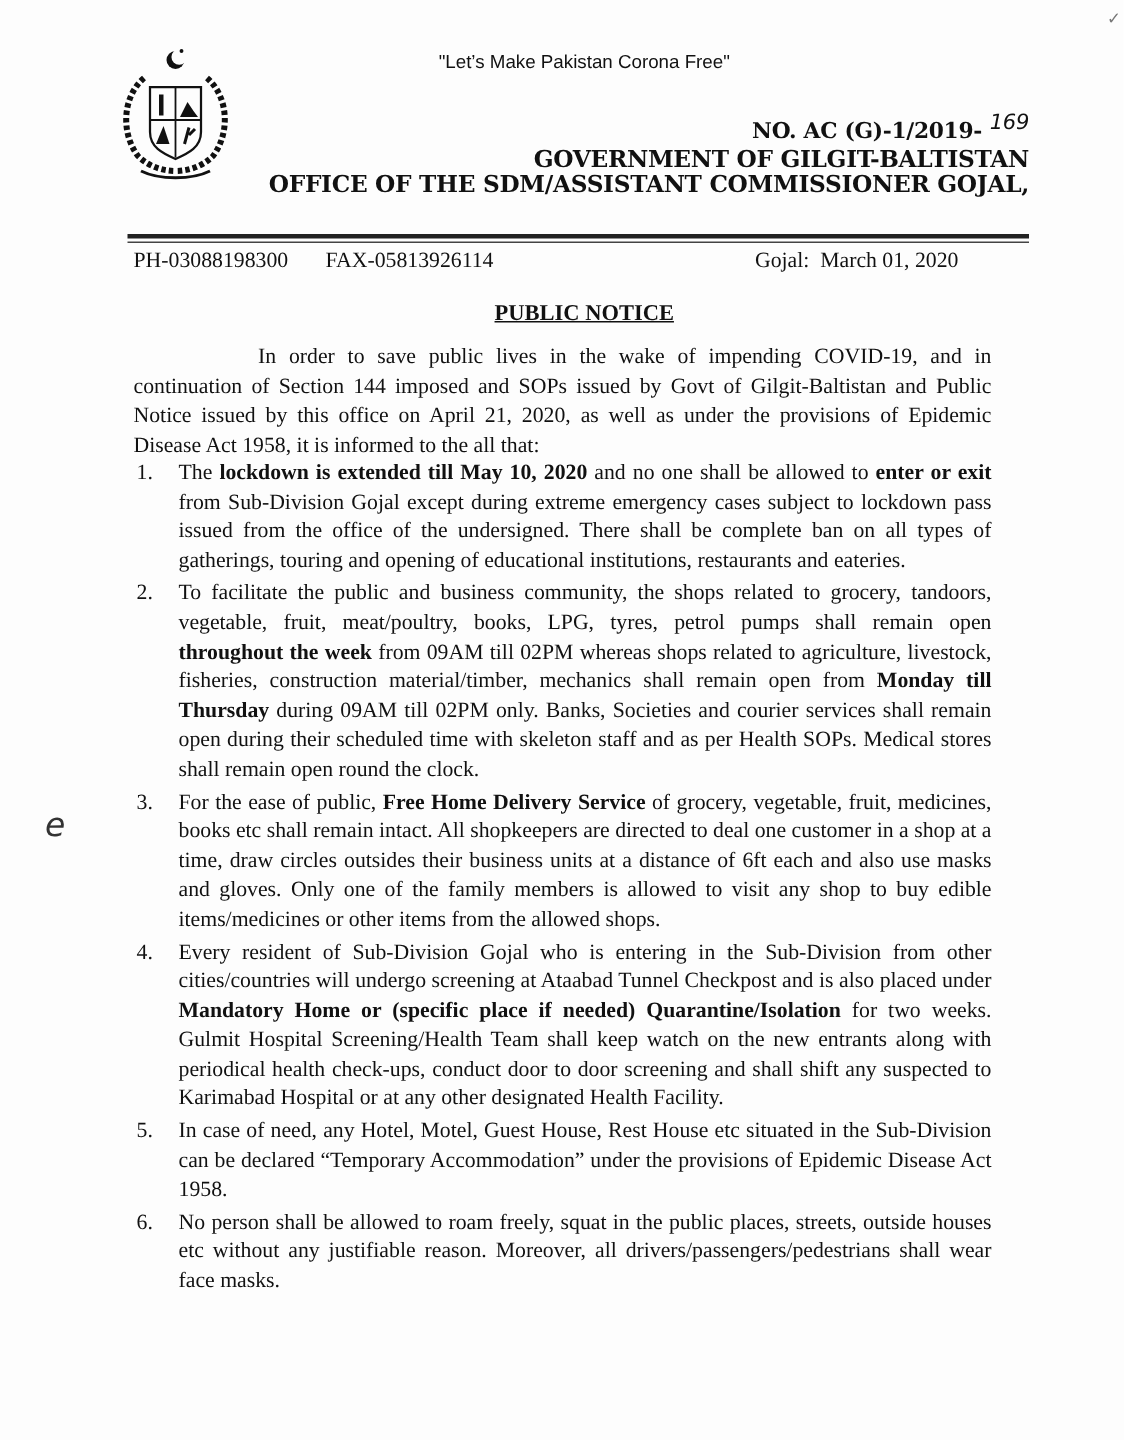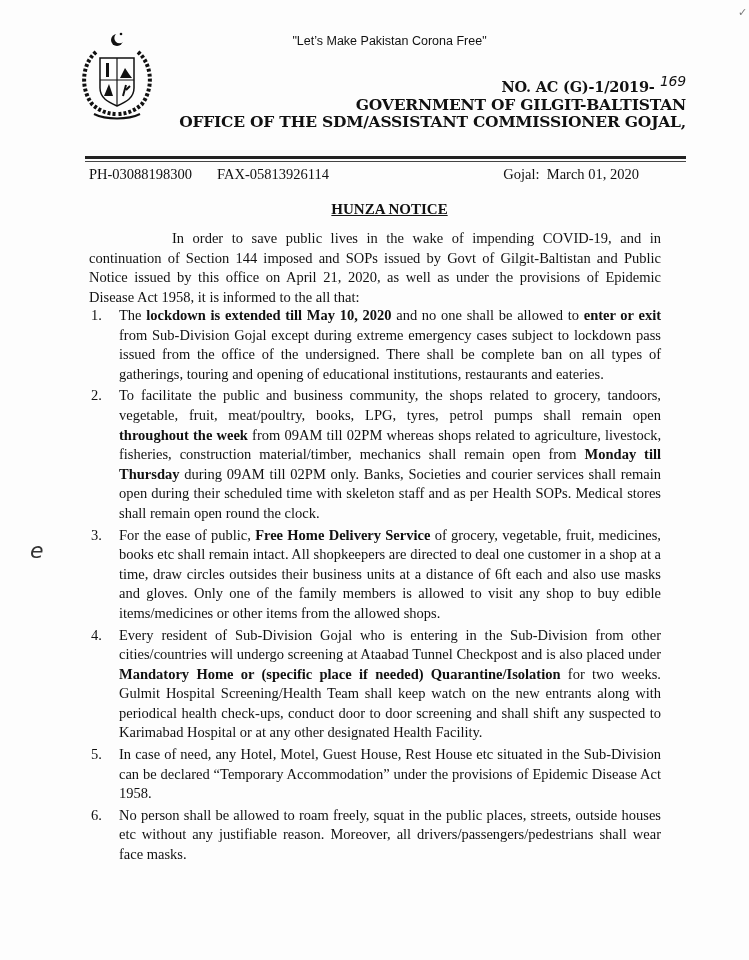--- a/index.html
+++ b/index.html
@@ -72,21 +72,21 @@
 
   <div class="contact">
     <span class="ph">PH-03088198300</span>
     <span class="fax">FAX-05813926114</span>
     <span class="dated">
       <span>Gojal:</span>&nbsp;
       <span>March 01, 2020</span>
     </span>
   </div>
 
-  <div class="notice-title">HUNZA NOTICE</div>
+  <div class="notice-title">PUBLIC NOTICE</div>
 
   <p class="body-text intro" style="margin:0;">In order to save public lives in the wake of impending COVID-19, and in continuation of Section 144 imposed and SOPs issued by Govt of Gilgit-Baltistan and Public Notice issued by this office on April 21, 2020, as well as under the provisions of Epidemic Disease Act 1958,  it is informed to the all that:</p>
 
   <ol class="items" id="items">
       <li><span class="num">1.</span><span>The </span><b>lockdown is extended till May 10, 2020</b><span> and no one shall be allowed to </span><b>enter or exit</b><span> from Sub-Division Gojal except during extreme emergency cases subject to lockdown pass issued from the office of the undersigned. There shall be complete ban on all types of gatherings, touring and opening of educational institutions, restaurants and eateries.</span></li>
       <li><span class="num">2.</span><span>To facilitate the public and business community, the shops related to grocery, tandoors, vegetable, fruit, meat/poultry, books, LPG, tyres, petrol pumps shall remain open </span><b>throughout the week</b><span> from 09AM till 02PM whereas shops related to agriculture, livestock, fisheries, construction material/timber, mechanics shall remain open from </span><b>Monday till Thursday</b><span> during 09AM till 02PM only. Banks, Societies and courier services shall remain open during their scheduled time with skeleton staff and as per Health SOPs. Medical stores shall remain open round the clock.</span></li>
       <li><span class="num">3.</span><span>For the ease of public, </span><b>Free Home Delivery Service</b><span> of grocery, vegetable, fruit, medicines, books etc shall remain intact. All shopkeepers are directed to deal one customer in a shop at a time, draw circles outsides their business units at a distance of 6ft each and also use masks and gloves. Only one of the family members is allowed to visit any shop to buy edible items/medicines or other items from the allowed shops.</span></li>
       <li><span class="num">4.</span><span>Every resident of Sub-Division Gojal who is entering in the Sub-Division from other cities/countries will undergo screening at Ataabad Tunnel Checkpost and is also placed under </span><b>Mandatory Home or (specific place if needed) Quarantine/Isolation</b><span> for two weeks. Gulmit Hospital Screening/Health Team shall keep watch on the new entrants along with periodical health check-ups, conduct door to door screening and shall shift any suspected to Karimabad Hospital or at any other designated Health Facility.</span></li>
       <li><span class="num">5.</span><span>In case of need, any Hotel, Motel, Guest House, Rest House etc situated in the Sub-Division can be declared “Temporary Accommodation” under the provisions of Epidemic Disease Act 1958.</span></li>
       <li><span class="num">6.</span><span>No person shall be allowed to roam freely, squat in the public places, streets, outside houses etc without any justifiable reason. Moreover, all drivers/passengers/pedestrians shall wear face masks.</span></li>

